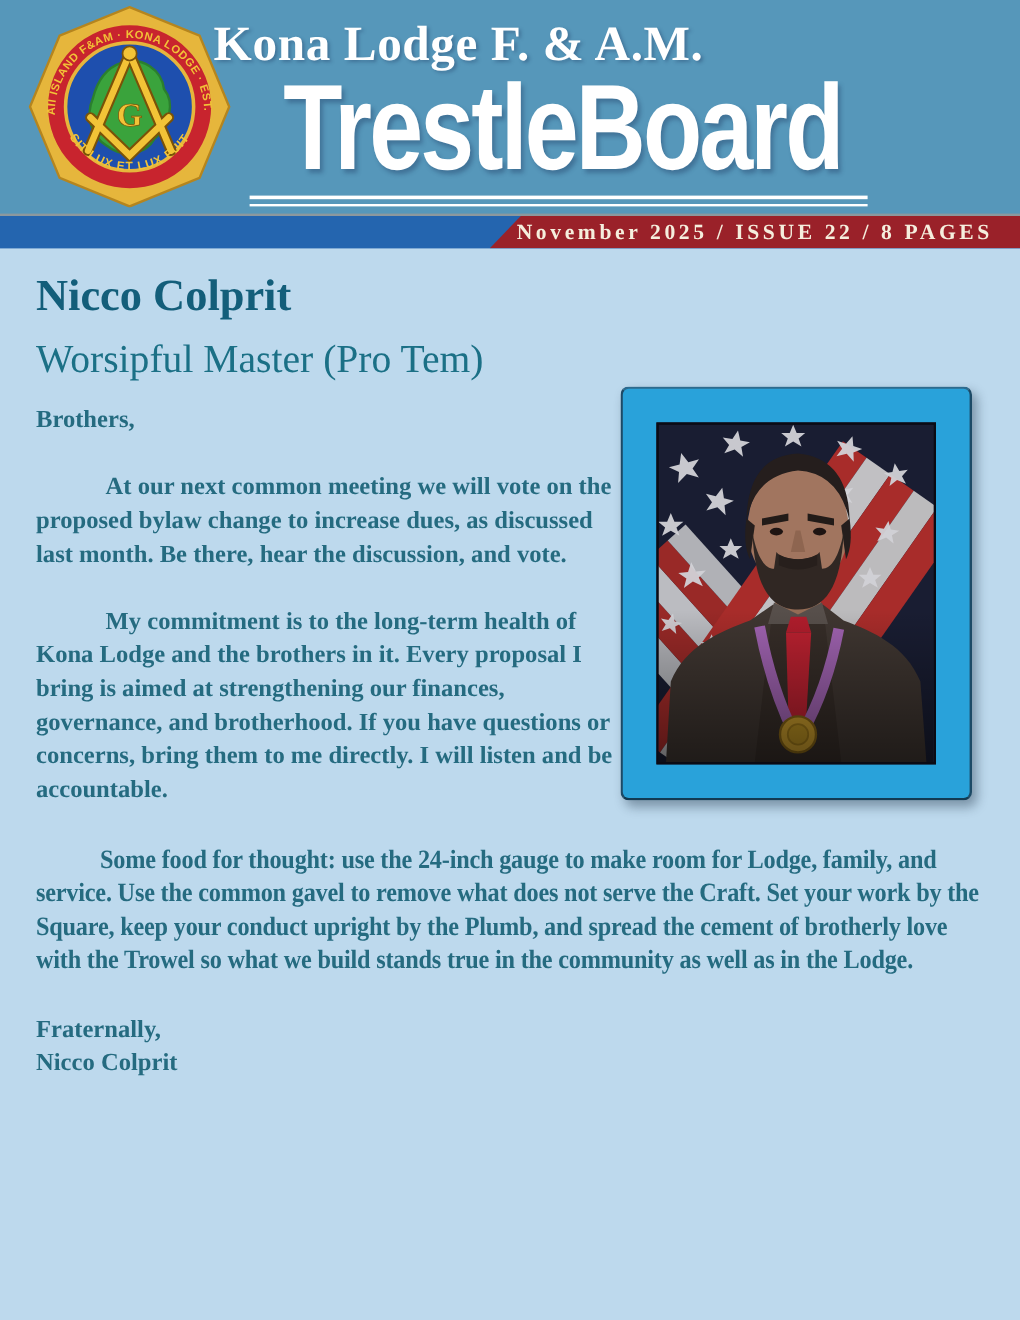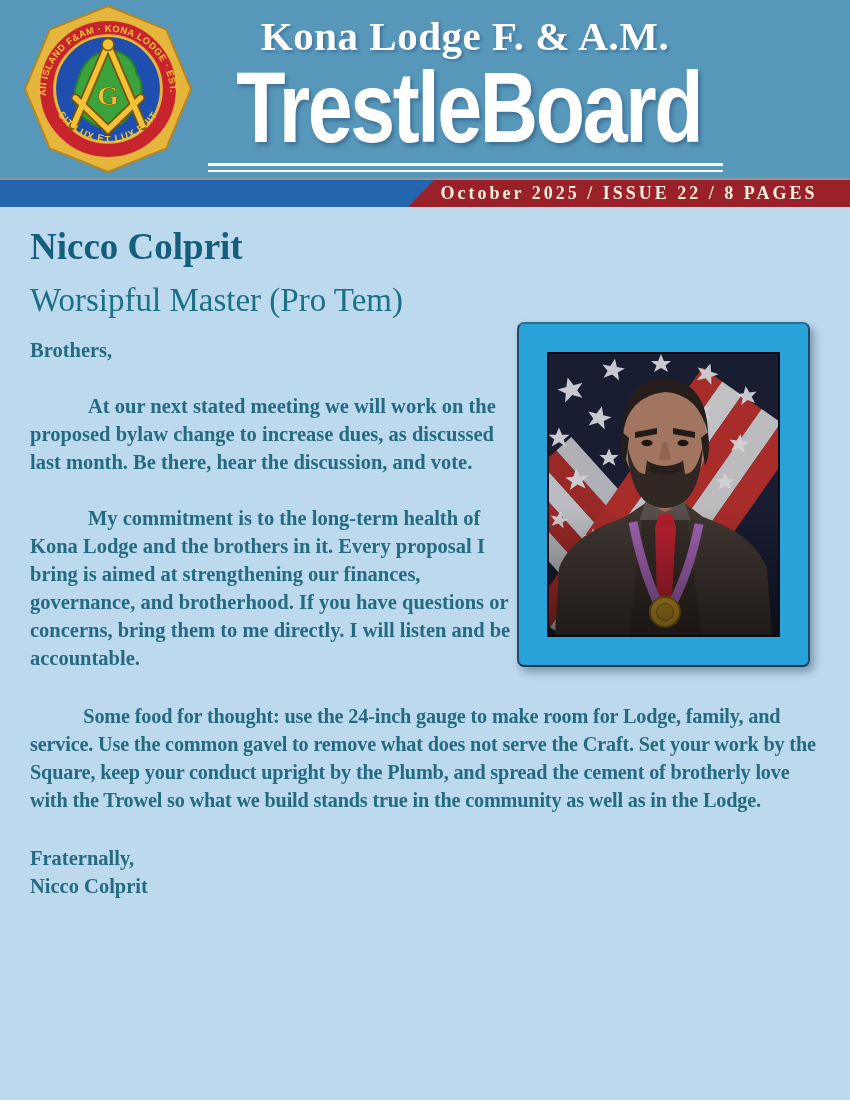--- a/index.html
+++ b/index.html
@@ -2,21 +2,21 @@
 <html><head>
 <meta charset="utf-8">
 <style>
   html,body{margin:0;padding:0;background:#9db8cc;}
   .page{position:relative;width:850px;height:1100px;background:#bdd9ed;overflow:hidden;
         font-family:"Liberation Serif", serif;}
 
   
   .header{position:absolute;left:0;top:0;width:850px;height:180px;background:#5697ba;}
   .seal{position:absolute;left:22px;top:5px;width:172px;height:168px;}
-  .titles{position:absolute;left:178px;top:14px;width:574px;text-align:center;color:#ffffff;}
+  .titles{position:absolute;left:178px;top:14px;width:574px;text-align:left;color:#ffffff;}
   .lodge-title{font-weight:bold;font-size:41px;line-height:1.1;letter-spacing:.5px;
                text-shadow:2px 2px 3px rgba(25,50,90,.35);}
   .board-title{display:inline-block;font-family:"Liberation Sans",sans-serif;font-weight:bold;
                font-size:101px;line-height:.92;letter-spacing:-3px;margin-top:2px;
                transform:scaleX(.8);transform-origin:center top;
                text-shadow:3px 3px 4px rgba(25,50,90,.35);}
   .title-underline{width:515px;margin:9px auto 0;}
   .title-underline .bar{height:3px;background:#ffffff;}
   .title-underline .bar + .bar{margin-top:4px;height:2px;}
 
@@ -88,30 +88,30 @@
       <div class="title-underline">
         <div class="bar"></div>
           <div class="bar"></div>
       </div>
     </div>
   </div>
 
   <div class="band">
     <div class="band-topline"></div>
     <div class="band-red">
-      <span class="band-text">October 2025 / ISSUE 22 / 8 PAGES</span>
+      <span class="band-text">November 2025 / ISSUE 22 / 8 PAGES</span>
     </div>
   </div>
 
   <div class="content">
     <div class="author-heading">Nicco Colprit</div>
     <div class="role-heading">Worsipful Master (Pro Tem)</div>
 
     <p class="body-text salutation">Brothers,</p>
-    <p class="body-text para">At our next stated meeting we will work on the proposed bylaw change to increase dues, as discussed last month. Be there, hear the discussion, and vote.</p>
+    <p class="body-text para">At our next common meeting we will vote on the proposed bylaw change to increase dues, as discussed last month. Be there, hear the discussion, and vote.</p>
     <p class="body-text para">My commitment is to the long-term health of Kona Lodge and the brothers in it. Every proposal I bring is aimed at strengthening our finances, governance, and brotherhood. If you have questions or concerns, bring them to me directly. I will listen and be accountable.</p>
     <p class="body-text para-wide">Some food for thought: use the 24-inch gauge to make room for Lodge, family, and service. Use the common gavel to remove what does not serve the Craft. Set your work by the Square, keep your conduct upright by the Plumb, and spread the cement of brotherly love with the Trowel so what we build stands true in the community as well as in the Lodge.</p>
 
     <div class="body-text closing">
       <div>Fraternally,</div>
       <div>Nicco Colprit</div>
     </div>
   </div>
 
   <div class="photo-frame">

